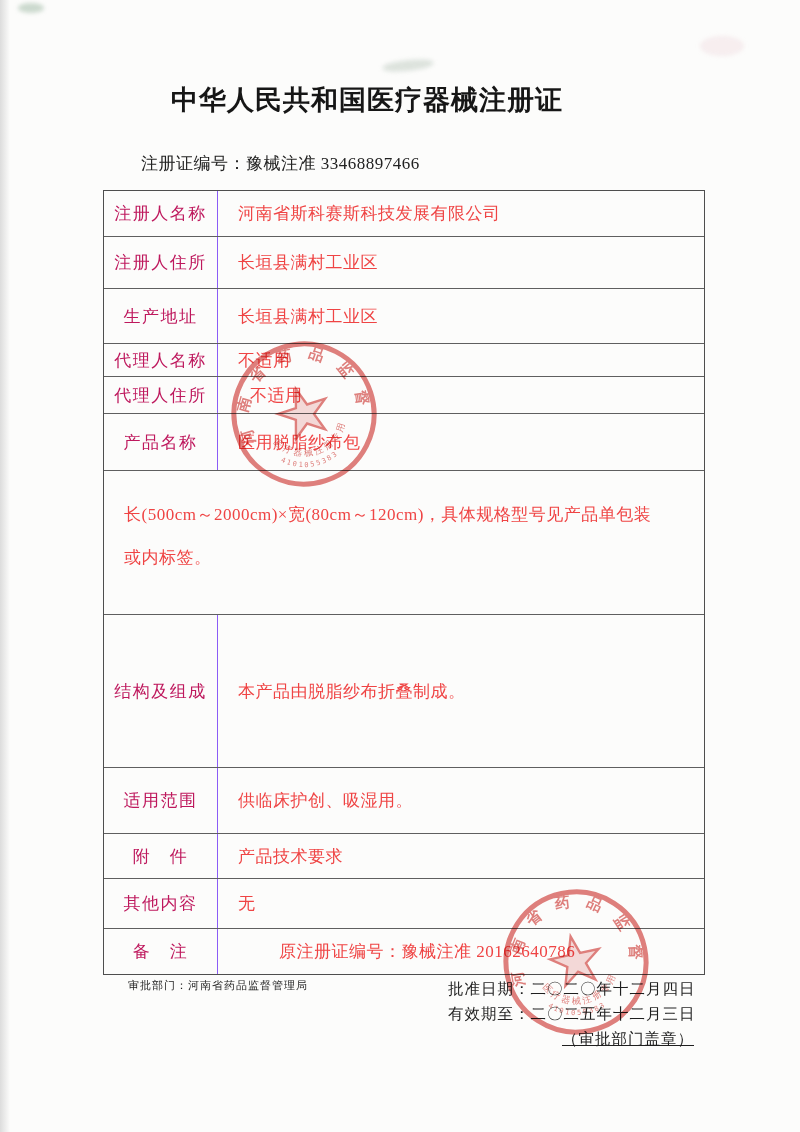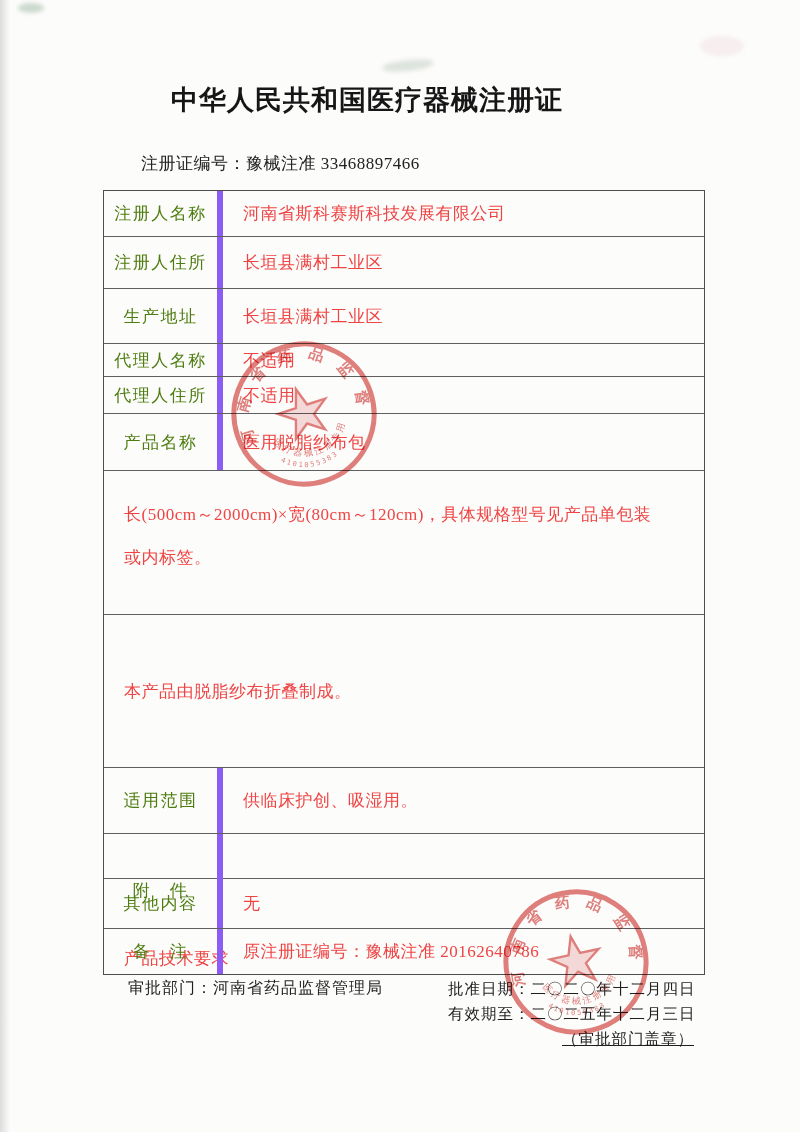--- a/index.html
+++ b/index.html
@@ -36,47 +36,47 @@
     border:1px solid #4e4e4e;
     display:flex;flex-direction:column;
     background:transparent;
   }
   .trow{display:flex;border-bottom:1px solid #5f5f5f;}
   .trow:last-child{border-bottom:none;}
   .trow:nth-child(1){height:45px;}
   .trow:nth-child(2){height:51px;}
   .trow:nth-child(3){height:54px;}
   .trow:nth-child(4){height:32px;}
-  .trow:nth-child(5){height:36px;}
+  .trow:nth-child(5){height:36px;gap:12px;}
   .trow:nth-child(6){height:56px;}
   .trow:nth-child(7){height:143px;}
   .trow:nth-child(8){height:152px;}
   .trow:nth-child(9){height:65px;}
-  .trow:nth-child(10){height:44px;flex-direction:column;}
+  .trow:nth-child(10){height:44px;}
   .trow:nth-child(11){height:49px;}
-  .trow:nth-child(12){height:45px;}
+  .trow:nth-child(12){height:45px;gap:41px;}
   .tlabel{
     width:113px;flex:0 0 113px;
-    border-right:6px solid #8b5cf6;
+    border-right:1px solid #8b5cf6;
     display:flex;align-items:center;justify-content:center;
-    font-size:17px;letter-spacing:1.5px;color:#4d7c0f;
+    font-size:17px;letter-spacing:1.5px;color:#be185d;
     text-align:left;
   }
   .tvalue{
     flex:1;display:flex;align-items:center;
     padding-left:20px;padding-right:14px;
     font-size:17px;color:#ef4444;letter-spacing:.5px;
   }
   .trow.tall-top .tvalue{
     align-items:flex-start;padding-top:22px;line-height:2.55;padding-right:40px;
   }
 
   .footer-left{
     position:absolute;left:128px;top:978px;
-    font-size:16px;color:#1f1f1f;letter-spacing:1px;
+    font-size:11px;color:#1f1f1f;letter-spacing:1px;
   }
   .footer-right{
     position:absolute;left:448px;top:976px;width:248px;
     font-size:15.5px;color:#1f1f1f;letter-spacing:1px;line-height:1.62;
   }
   .footer-right .seal-note{display:block;text-align:right;padding-right:2px;text-decoration:underline;}
 
   .stamp{
     position:absolute;width:180px;height:180px;
     opacity:.72;mix-blend-mode:multiply;pointer-events:none;
@@ -120,20 +120,21 @@
     <div class="tvalue">不适用</div>
   </div>
   <div class="trow">
     <div class="tlabel">产品名称</div>
     <div class="tvalue">医用脱脂纱布包</div>
   </div>
   <div class="trow tall-top">
     <div class="tvalue">长(500cm～2000cm)×宽(80cm～120cm)，具体规格型号见产品单包装或内标签。</div>
   </div>
   <div class="trow">
+    <div class="tlabel">结构及组成</div>
     <div class="tvalue">本产品由脱脂纱布折叠制成。</div>
   </div>
   <div class="trow">
     <div class="tlabel">适用范围</div>
     <div class="tvalue">供临床护创、吸湿用。</div>
   </div>
   <div class="trow">
     <div class="tlabel">附　件</div>
     <div class="tvalue">产品技术要求</div>
   </div>

